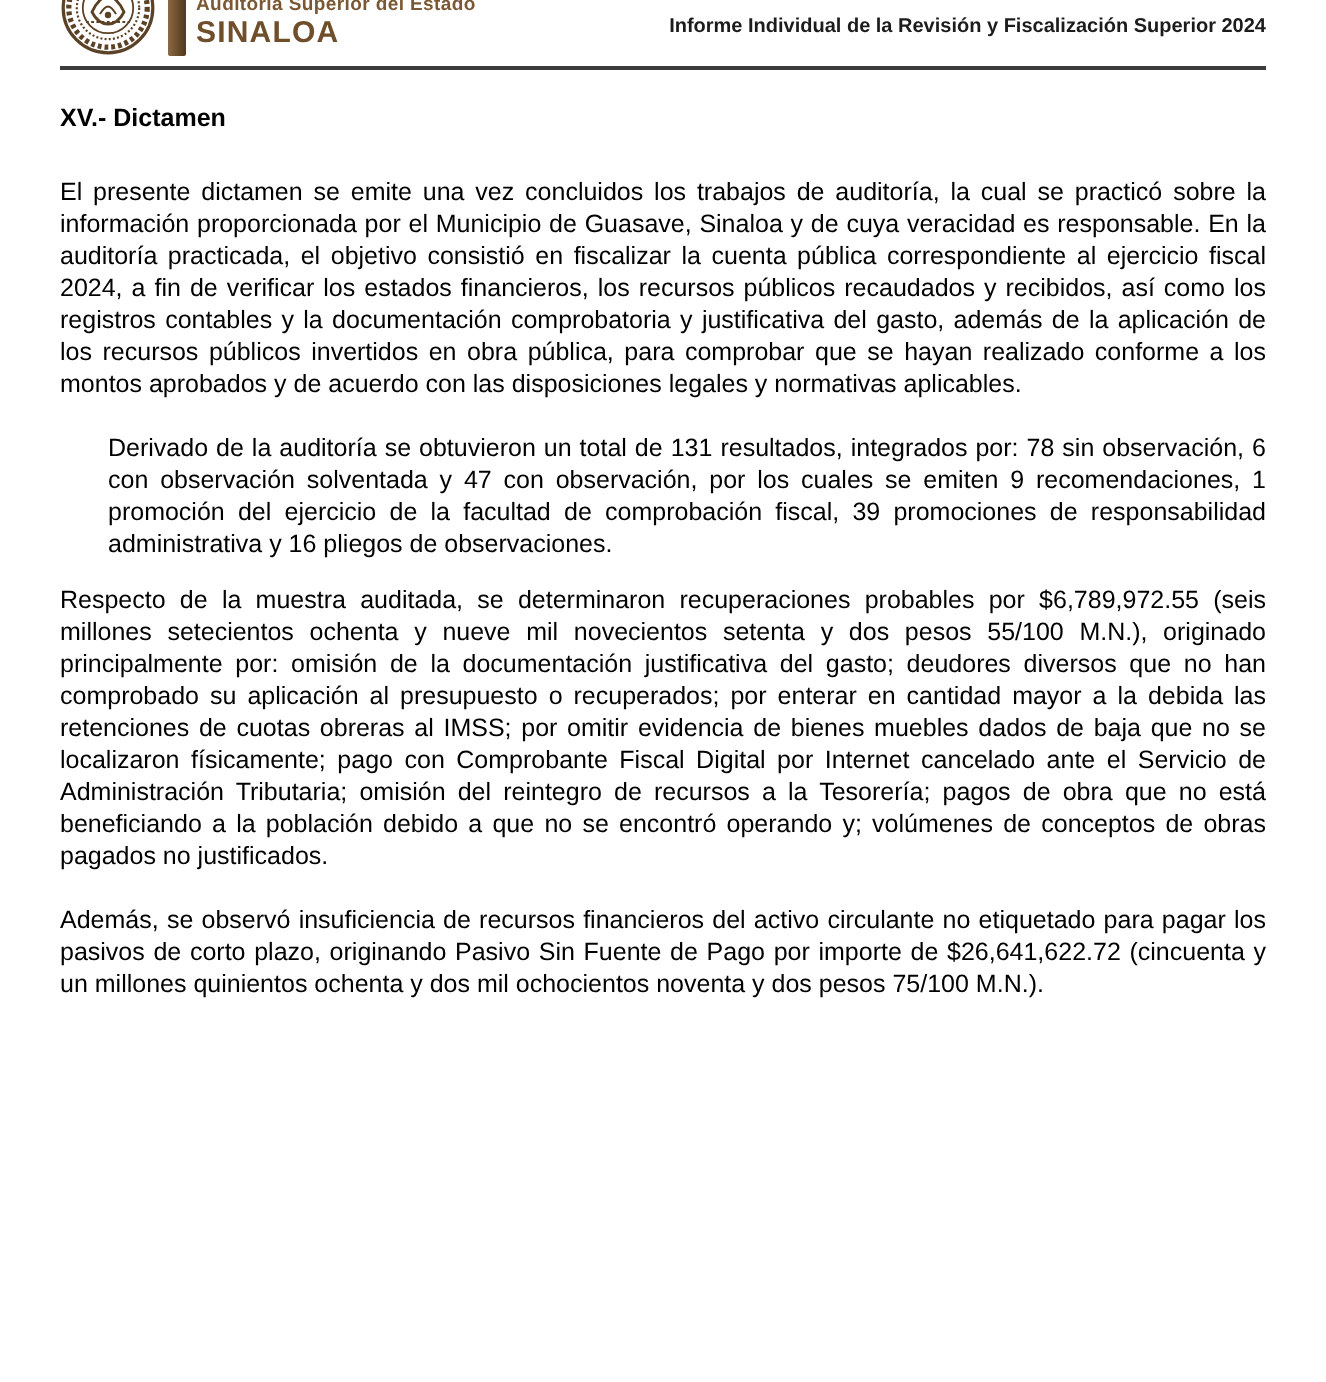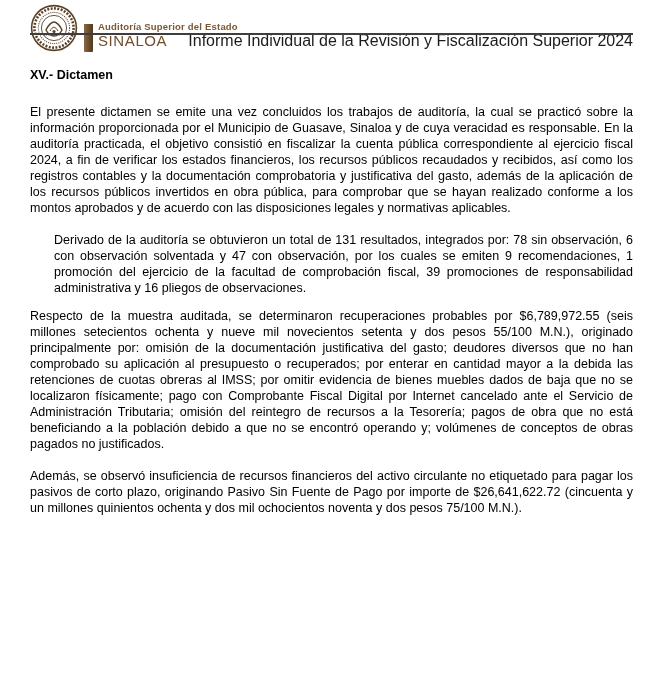--- a/index.html
+++ b/index.html
@@ -6,41 +6,41 @@
   .page{
     position:relative;
     width:663px;height:691px;
     margin:0 auto;
     background:#ffffff;
     font-family:"Liberation Sans",sans-serif;
     overflow:hidden;
     color:#000;
   }
   
-  .header{position:absolute;top:0;left:30px;right:30px;height:30px;margin-top:24px;}
+  .header{position:absolute;top:0;left:30px;right:30px;height:30px;}
   .seal{position:absolute;left:0;top:-20px;width:48px;height:48px;}
   .logo-bar{
     position:absolute;left:54px;top:0;width:9px;height:28px;
     background:linear-gradient(to right,#8a6a45 0%,#6b4c2c 55%,#4f3a20 100%);
     border-radius:0 0 1px 1px;
   }
   .logo-text{position:absolute;left:68px;top:-2px;line-height:1.05;white-space:nowrap;}
   .org-line1{font-size:9.5px;font-weight:bold;color:#7a5833;letter-spacing:.2px;}
-  .org-line2{font-size:15px;font-weight:400;color:#6f4e2b;letter-spacing:.6px;margin-top:1px;}
+  .org-line2{font-size:15px;font-weight:700;color:#6f4e2b;letter-spacing:.6px;margin-top:1px;}
   .report-title{
     position:absolute;right:0;top:8px;
-    font-size:16px;color:#1c1c1c;white-space:nowrap;
+    font-size:10px;color:#1c1c1c;white-space:nowrap;font-weight:bold;
   }
   .rule{
     position:absolute;top:33px;left:30px;right:30px;height:2px;
     background:#3d3d3d;border:none;margin:0;
   }
   
   .content{position:absolute;top:52px;left:30px;width:603px;}
-  .section-heading{font-size:12.5px;font-weight:bold;margin:16px 0 22px 0;}
+  .section-heading{font-size:12.5px;font-weight:bold;margin:0 0 22px 0;}
   .content p{
     font-size:12.5px;line-height:16px;text-align:justify;
     margin:0 0 16px 0;
   }
   .content p.tight{margin-bottom:12px;margin-left:24px;}
 </style>
 </head>
 <body>
 
 <div class="page">

